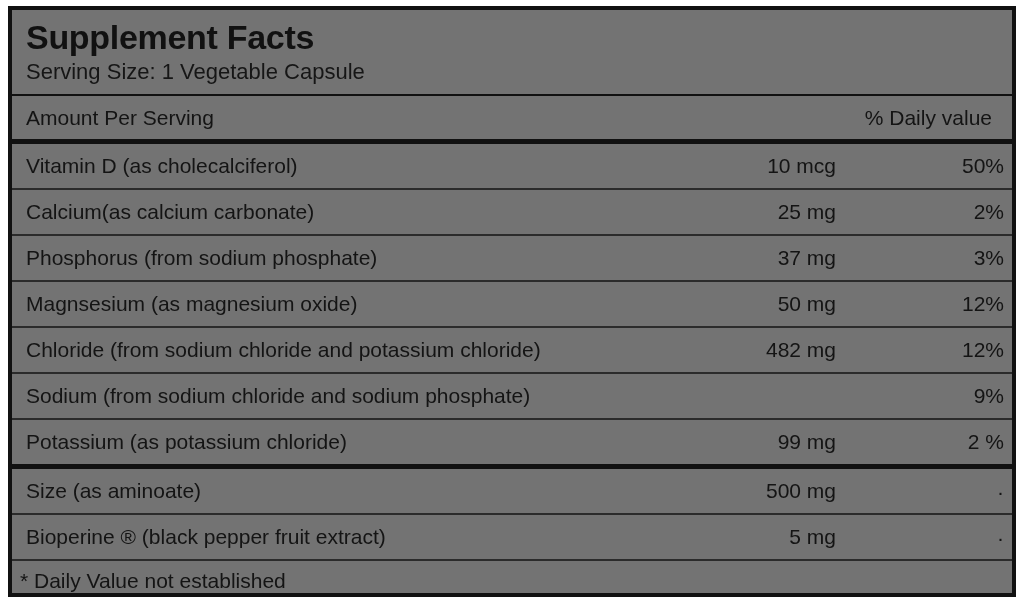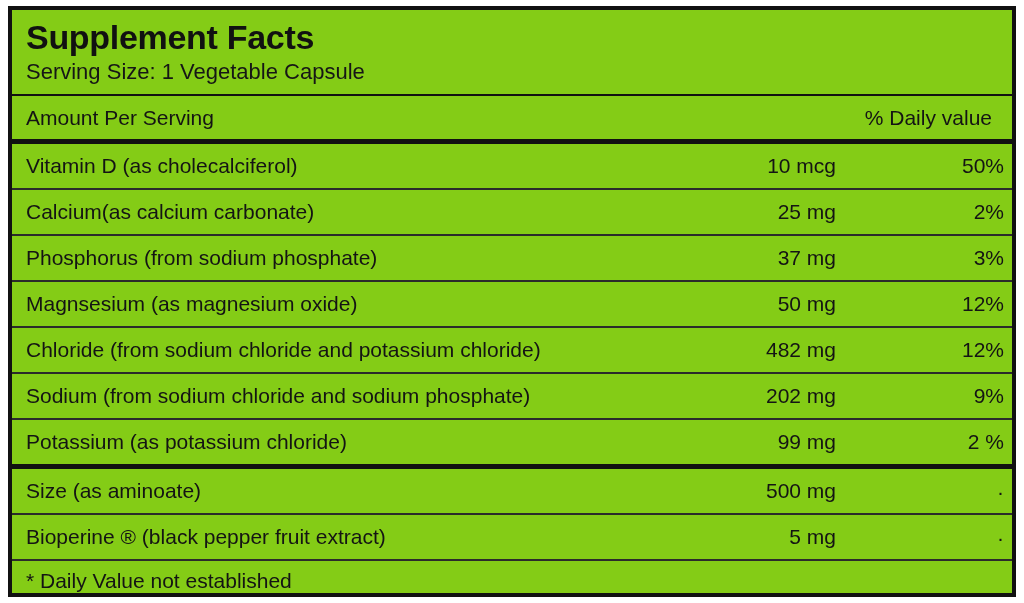--- a/index.html
+++ b/index.html
@@ -20,21 +20,21 @@
     width: 1024px;
     height: 603px;
     padding: 6px 8px 6px 8px;
   }
 
   .facts-box {
     box-sizing: border-box;
     width: 1008px;
     height: 591px;
     border: 4px solid #111111;
-    background: #84cc16;
+    background: #737373;
     padding: 0;
     display: flex;
     flex-direction: column;
   }
 
   
   .header {
     padding: 8px 14px 4px 14px;
   }
   .title {
@@ -110,21 +110,21 @@
   }
   .head-row .dv-head {
     width: 330px;
     text-align: right;
     padding-right: 12px;
     font-size: 21px;
     color: #141414;
   }
 
   .footnote {
-    padding: 8px 14px 0 14px;
+    padding: 8px 14px 0 8px;
     font-size: 21px;
     color: #141414;
     border-radius: 13px;
   }
 
   .dot {
     font-size: 21px;
     line-height: 1;
   }
 </style>
@@ -180,21 +180,20 @@
 
       <div class="row">
         <div class="name">Chloride (from sodium chloride and potassium chloride)</div>
         <div class="amount">482 mg</div>
         <div class="dv">12%</div>
       </div>
       <div class="rule-thin"></div>
 
       <div class="row">
         <div class="name"> Sodium (from sodium chloride and sodium phosphate)</div>
-        <div class="amount">202 mg</div>
         <div class="dv">9%</div>
       </div>
       <div class="rule-thin"></div>
 
       <div class="row">
         <div class="name">Potassium (as potassium  chloride)</div>
         <div class="amount">99 mg</div>
         <div class="dv">2 %</div>
       </div>
 

